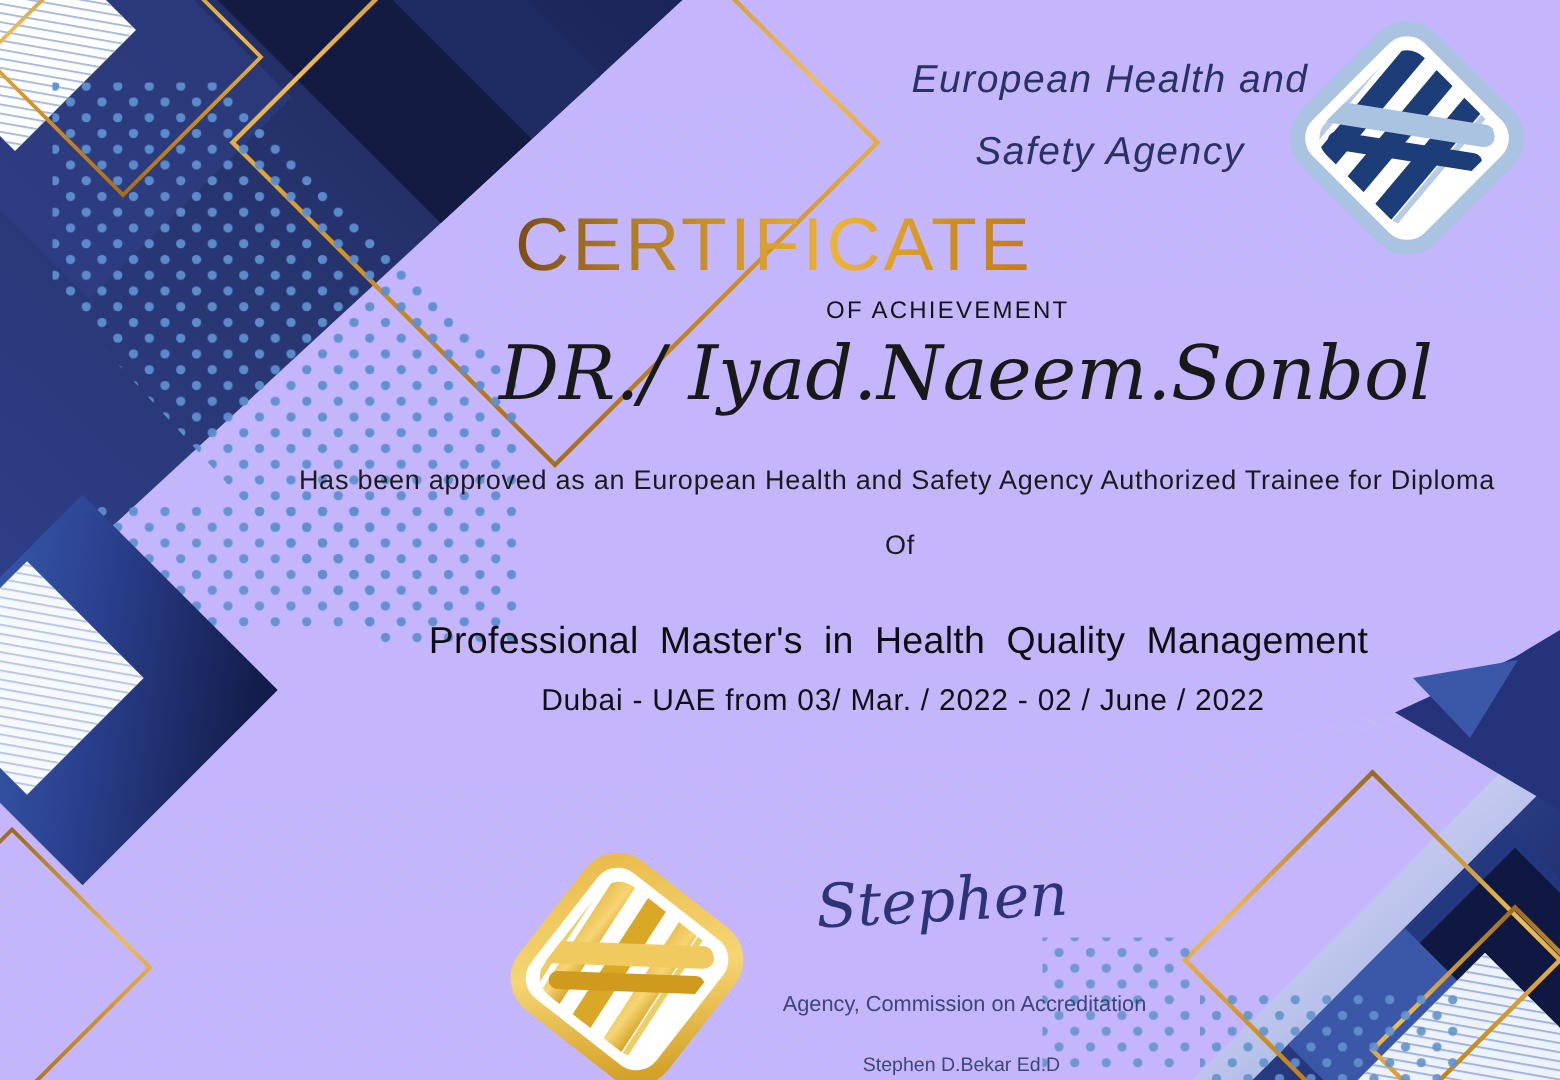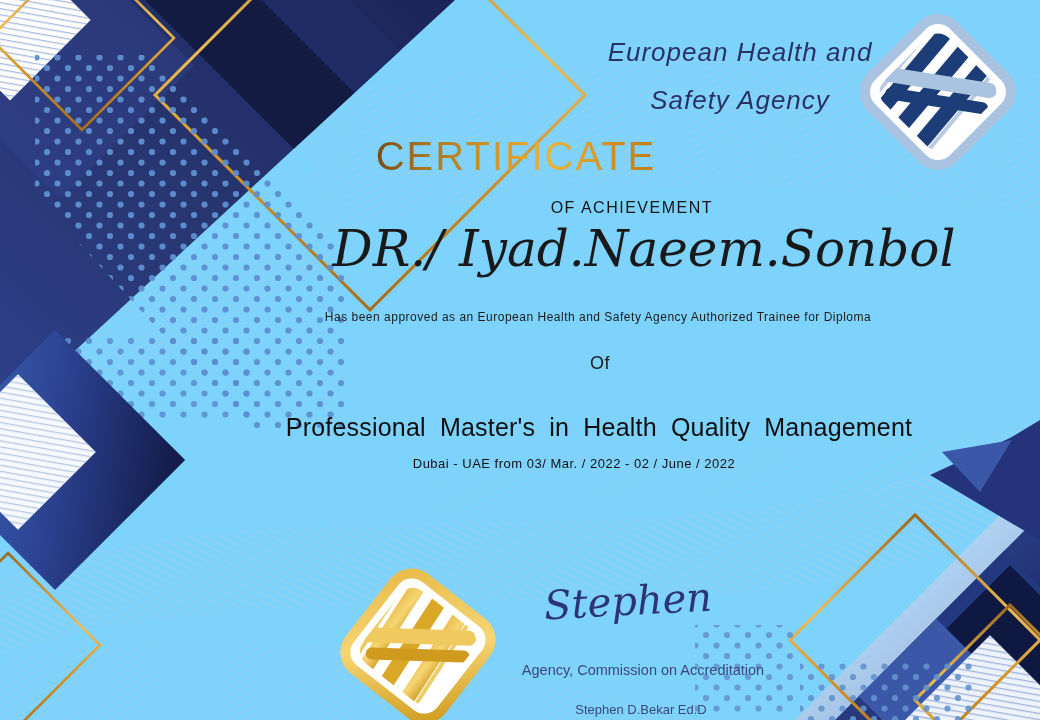--- a/index.html
+++ b/index.html
@@ -1,62 +1,62 @@
 <!DOCTYPE html>
 <html><head>
 <meta charset="utf-8">
 <style>
   html,body{margin:0;padding:0;background:#e8e8e8;}
   #canvas{
     position:relative;width:1040px;height:720px;overflow:hidden;
-    background:#7dd3fc;font-family:"Liberation Sans",sans-serif;
+    background:#c4b5fd;font-family:"Liberation Sans",sans-serif;
   }
   .abs{position:absolute;}
   svg{display:block;}
   
   .agency{
     left:740px;top:28px;transform:translateX(-50%);
     text-align:center;font-style:italic;font-size:26px;line-height:48px;
     letter-spacing:1px;color:#2a3263;white-space:nowrap;
   }
   .logo-tr{left:850px;top:4px;}
   .logo-gold{left:328px;top:556px;transform:rotate(-7deg);}
   
   .title{
     left:516px;top:134px;transform:translateX(-50%);
-    font-size:40px;font-weight:500;letter-spacing:2px;white-space:nowrap;
+    font-size:50px;font-weight:500;letter-spacing:2px;white-space:nowrap;
     background:linear-gradient(90deg,#7a4c15 0%,#a87723 18%,#d59a2a 45%,#edb335 62%,#cf8d1e 85%,#c07d18 100%);
     -webkit-background-clip:text;background-clip:text;color:transparent;
   }
   .subtitle{
     left:713px;top:199px;transform:translateX(-100%);
     font-size:16px;font-weight:400;letter-spacing:1.5px;color:#141414;white-space:nowrap;
   }
   
   .name{
     left:620px;top:220px;transform:translateX(-50%);
     font-family:"DejaVu Serif",serif;font-style:italic;
     font-size:50px;color:#191919;white-space:nowrap;margin-left:24px;
   }
   .approved{
     left:598px;top:310px;transform:translateX(-50%);
-    font-size:12px;letter-spacing:0.5px;color:#1b1b1b;white-space:nowrap;
+    font-size:18px;letter-spacing:0.5px;color:#1b1b1b;white-space:nowrap;
   }
   .of-word{
     left:600px;top:353px;transform:translateX(-50%);
     font-size:18px;letter-spacing:0.5px;color:#1b1b1b;
   }
   .program{
     left:599px;top:413px;transform:translateX(-50%);
     font-size:25px;font-weight:500;word-spacing:7px;letter-spacing:0.2px;
     color:#0e0e0e;white-space:nowrap;
   }
   .date-line{
-    left:574px;top:456px;transform:translateX(-50%);
-    font-size:13px;font-weight:500;letter-spacing:0.5px;color:#111;white-space:nowrap;
+    left:602px;top:456px;transform:translateX(-50%);
+    font-size:20px;font-weight:500;letter-spacing:0.5px;color:#111;white-space:nowrap;
   }
   
   .sig-script{
     left:628px;top:578px;transform:translateX(-50%) rotate(-3deg);
     font-family:"DejaVu Serif",serif;font-style:italic;
     font-size:40px;color:#2c3377;white-space:nowrap;
   }
   .sig-name{
     left:641px;top:680px;transform:translateX(-50%);
     font-size:13px;color:#3c4679;white-space:nowrap;margin-top:22px;

